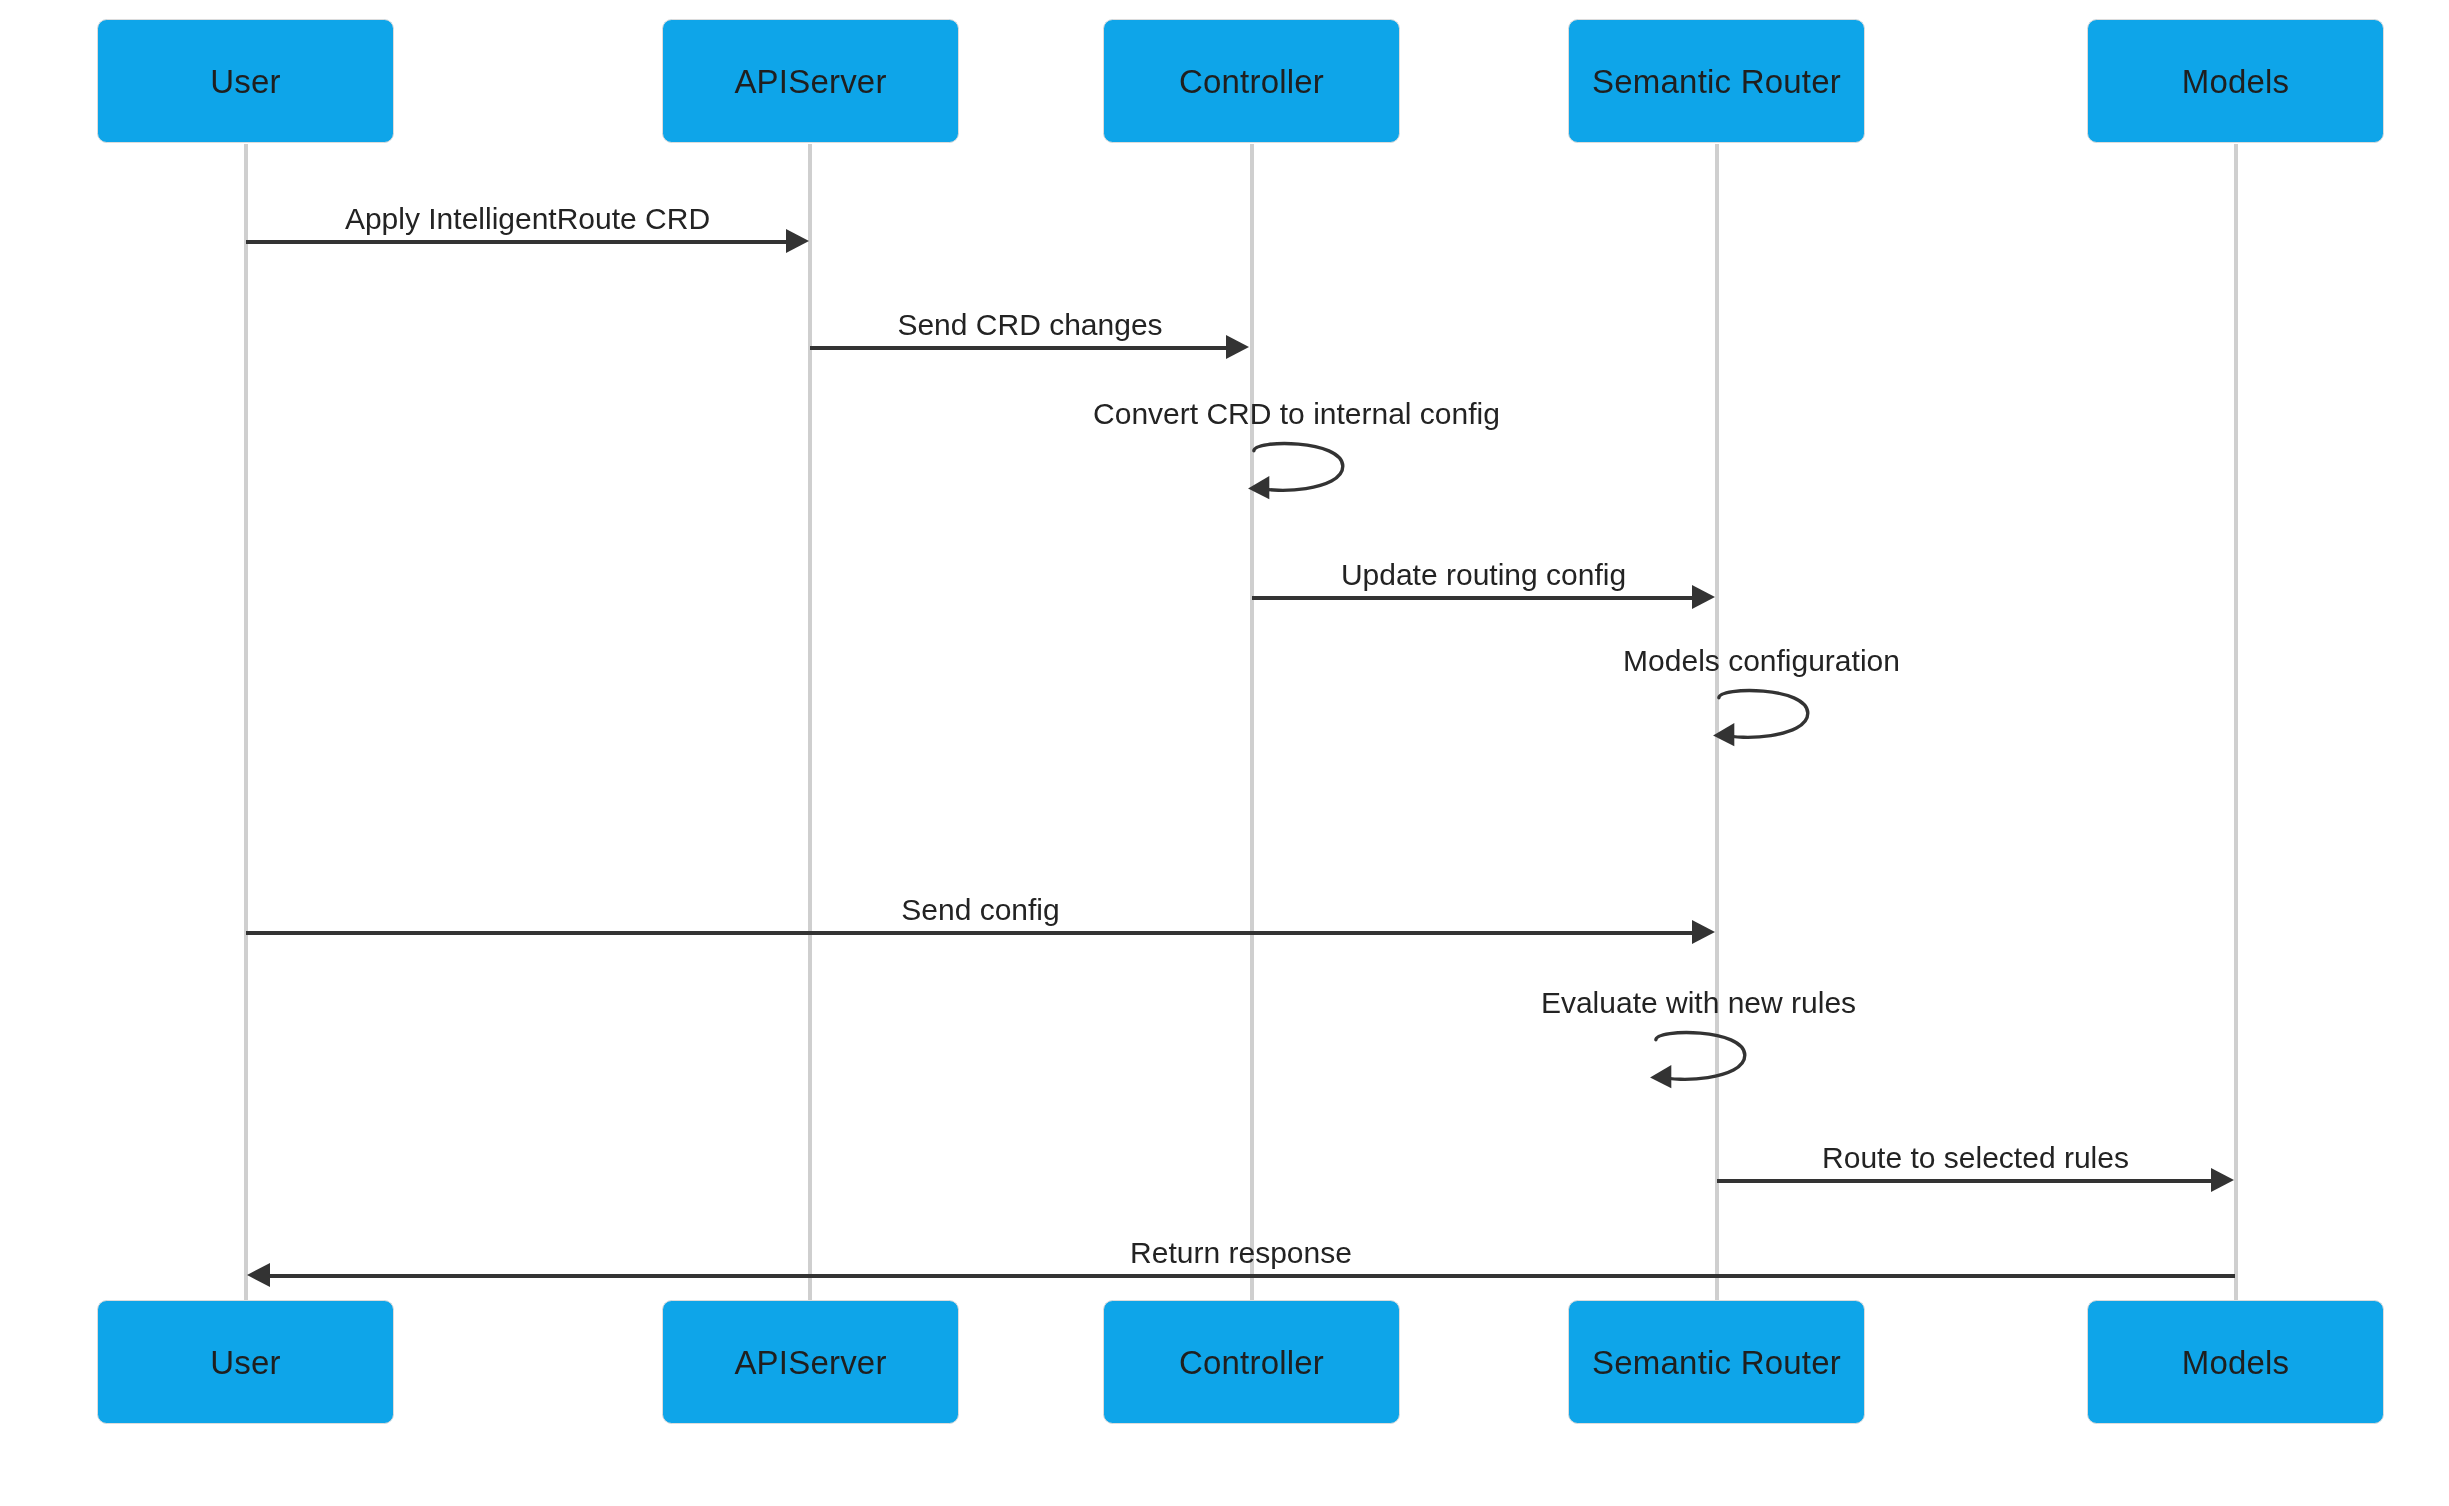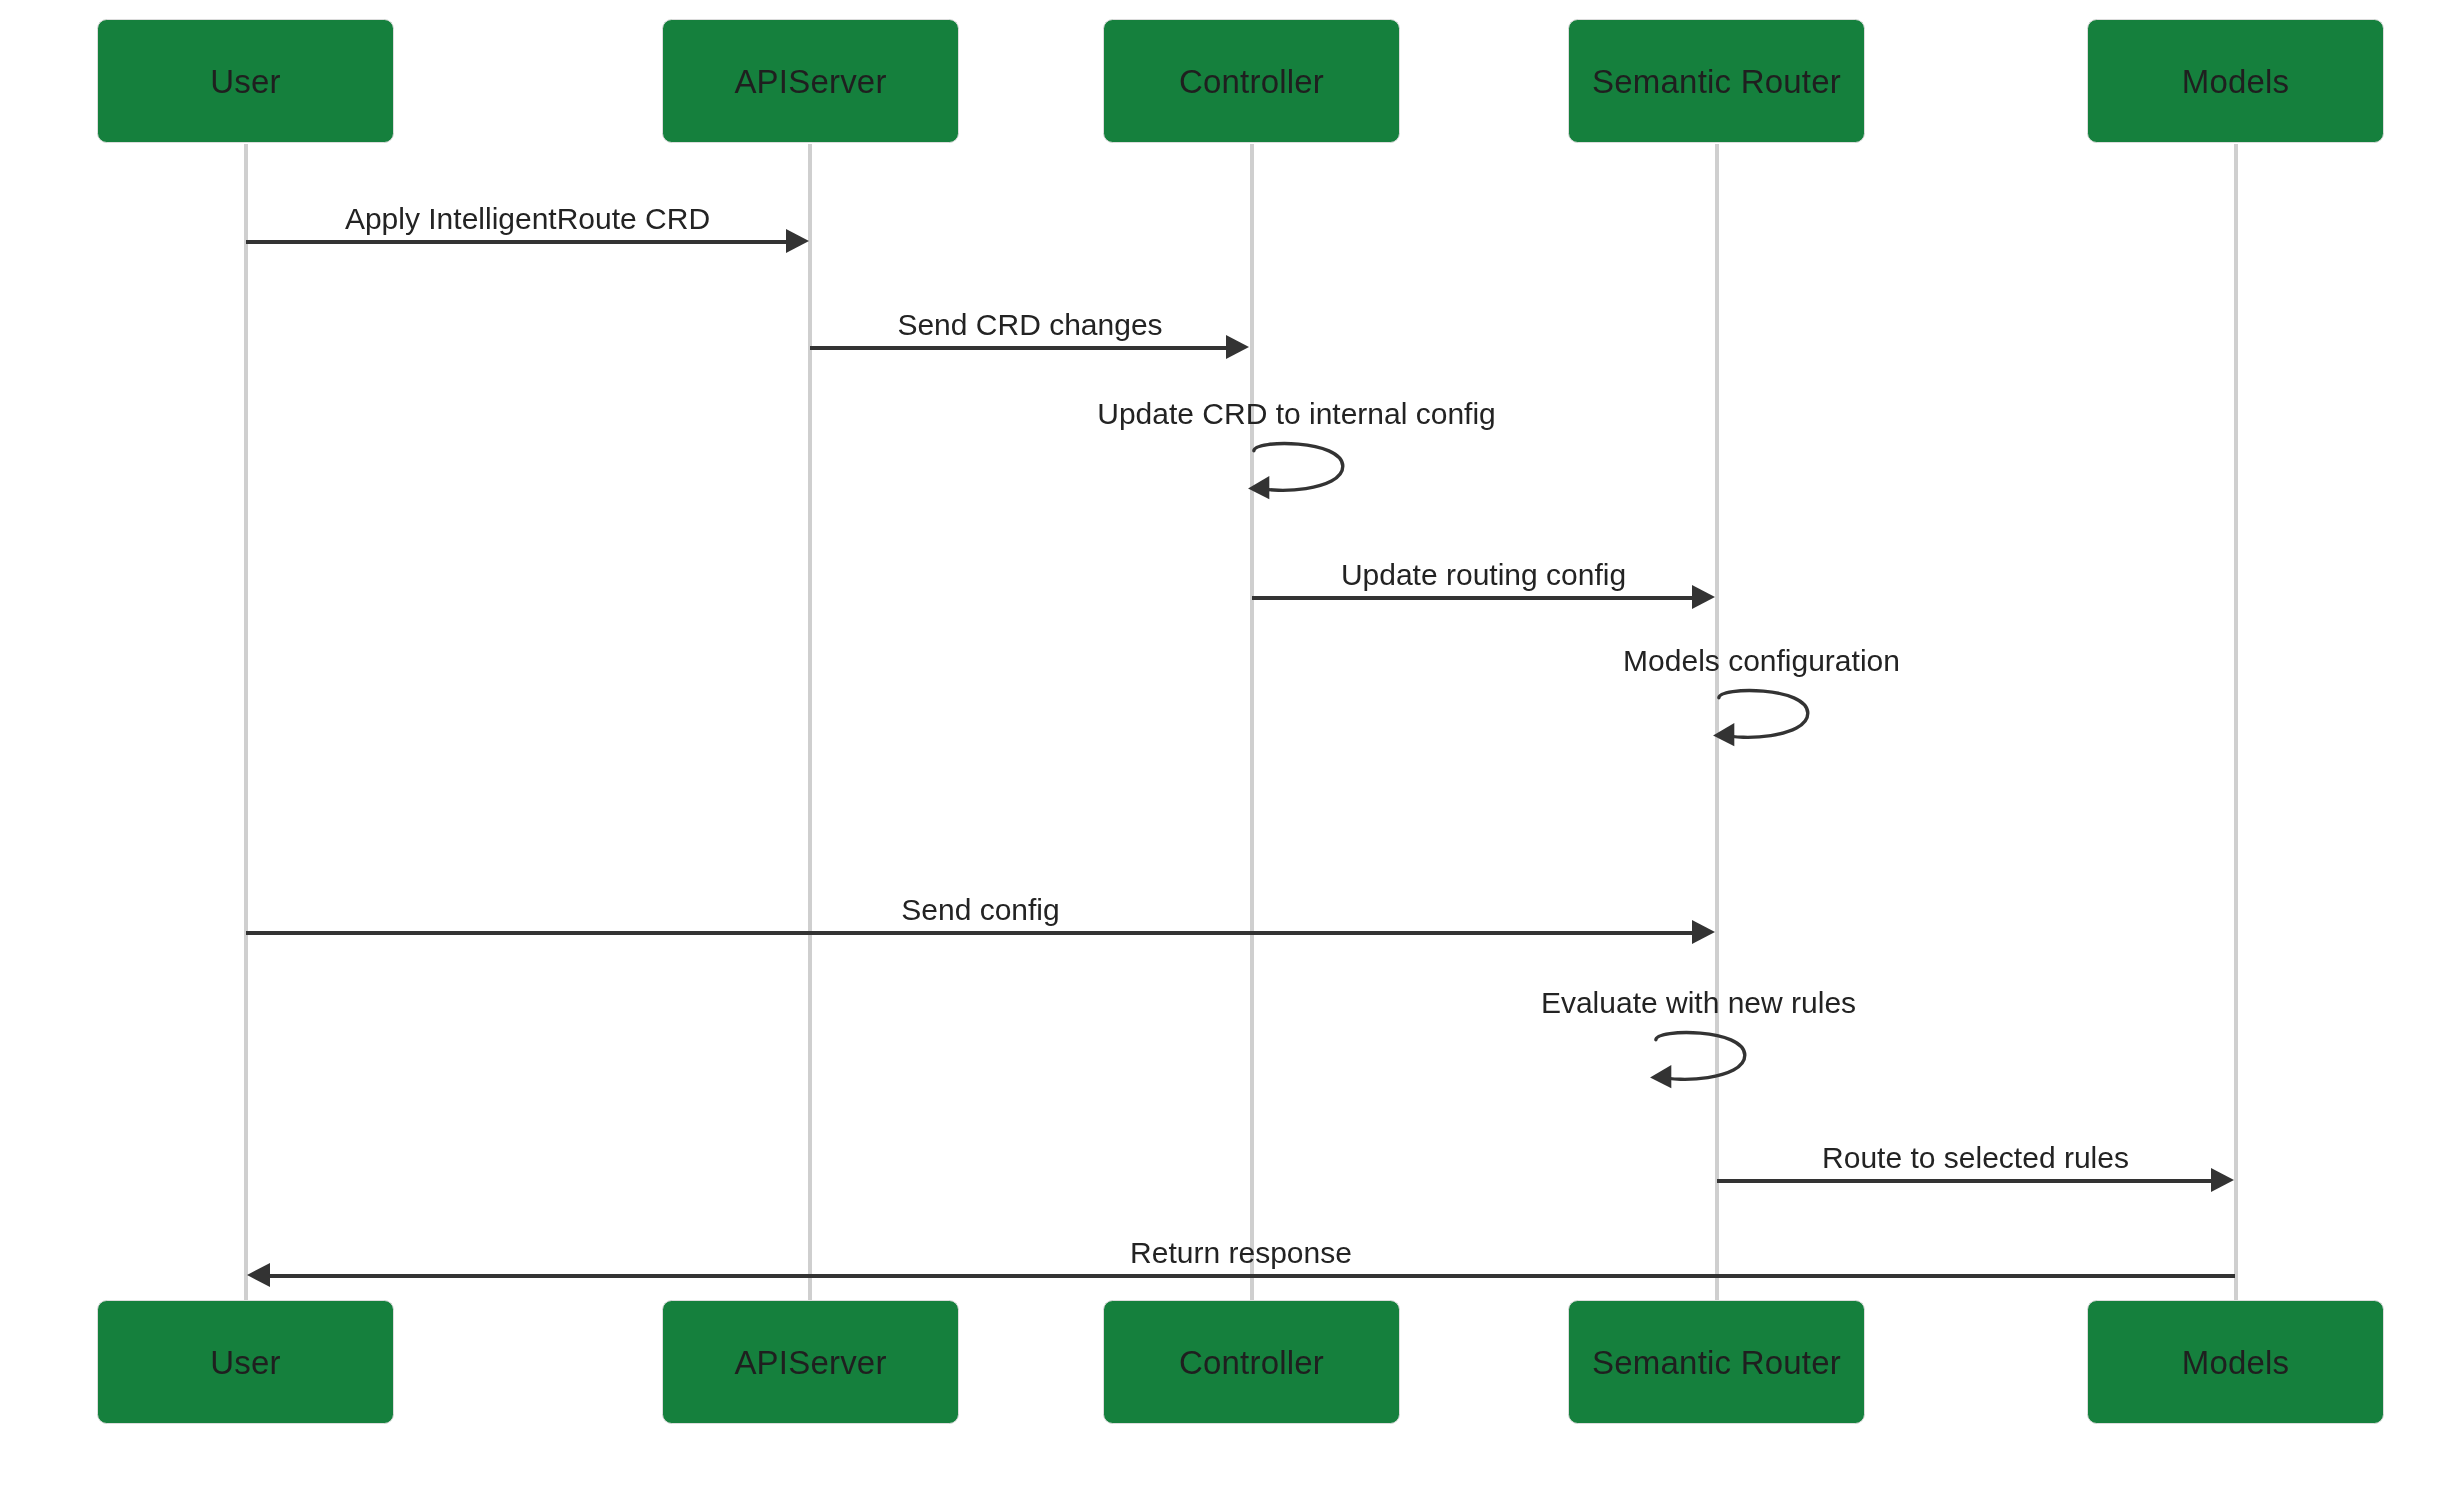--- a/index.html
+++ b/index.html
@@ -13,21 +13,21 @@
     width:2449px;
     height:1506px;
     background:#ffffff;
     overflow:hidden;
   }
   
   .participant{
     position:absolute;
     box-sizing:border-box;
     height:124px;
-    background:#15803d;
+    background:#0ea5e9;
     border:1px solid #DCDCDC;
     border-radius:9.7px;
     display:flex;
     align-items:center;
     justify-content:center;
   }
   .participant .plabel{
     font-size:33px;
     color:#1f1f1f;
     line-height:1;
@@ -137,21 +137,21 @@
     <span class="head" style="left:540px;"></span>
   </div>
 
   <div class="msg right" style="left:810px;top:346px;width:440px;">
     <span class="mlabel">Send CRD changes</span>
     <span class="line" style="width:418px;"></span>
     <span class="head" style="left:416px;"></span>
   </div>
 
   <div class="selfloop" style="left:1250px;top:437px;width:93px;height:66px;">
-    <span class="slabel">Update CRD to internal config</span>
+    <span class="slabel">Convert CRD to internal config</span>
     <svg width="116" height="78" viewBox="0 0 120 80">
       <path d="M 4,14 C 4,2 96,2 96,30 C 96,56 22,58 12,52" fill="none" stroke="#333333" stroke-width="3.5" stroke-linecap="round"></path>
       <polygon points="20,40 20,64 -2,53" fill="#333333"></polygon>
     </svg>
   </div>
 
   <div class="msg right" style="left:1252px;top:596px;width:463px;">
     <span class="mlabel">Update routing config</span>
     <span class="line" style="width:442px;"></span>
     <span class="head" style="left:440px;"></span>

